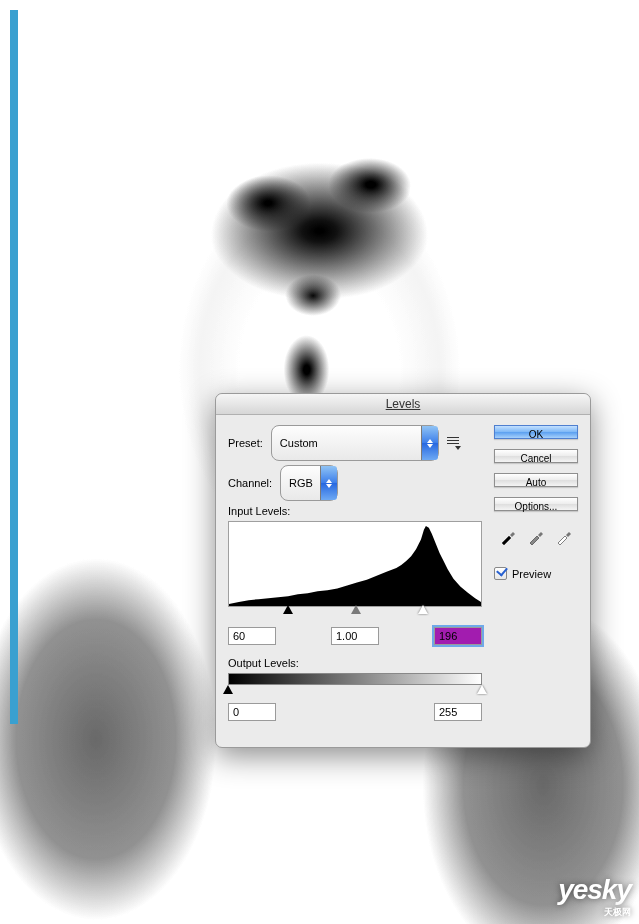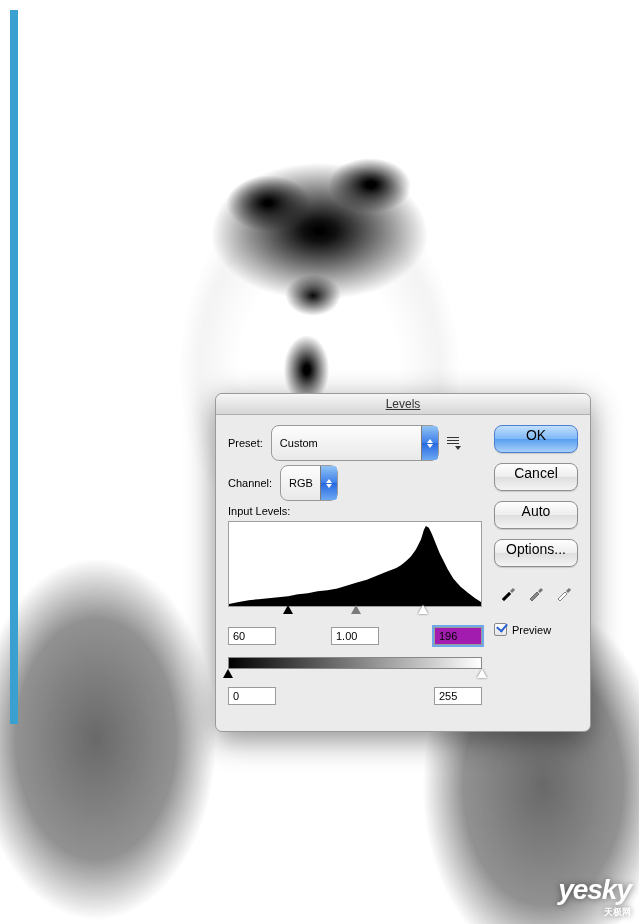--- a/index.html
+++ b/index.html
@@ -169,25 +169,25 @@
 
     .output-gradient {
       height: 12px;
       background: linear-gradient(to right, #000, #fff);
       border: 1px solid #888;
       margin-bottom: 2px;
     }
     .output-track { height: 12px; position: relative; margin-bottom: 4px; }
 
     .aqua-btn {
-      height: 28px;
+      height: 14px;
       border: 1px solid #8f8f8f;
-      border-radius: 8px;
+      border-radius: 0;
       background: linear-gradient(to bottom, #ffffff, #ededed 49%, #dedede 51%, #f4f4f4);
-      font-size: 14px;
+      font-size: 10px;
       text-align: center;
       line-height: 18px;
       cursor: default;
       box-shadow: 0 1px 1px rgba(0,0,0,0.15);
     }
     .aqua-btn.default {
       background: linear-gradient(to bottom, #c2e0ff, #7fb8f6 49%, #5a9ff0 51%, #a6d0fb);
       border-color: #4f7fcf;
     }
 
@@ -267,20 +267,21 @@
         <span class="tri-handle" style="left:23.5%"></span>
         <span class="tri-handle gray" style="left:50.2%"></span>
         <span class="tri-handle white" style="left:76.9%"></span>
       </div>
       <div class="num-inputs">
         <input class="num-input" value="60" style="">
         <input class="num-input center" value="1.00" style="">
         <input class="num-input sel" value="196" style="">
       </div>
 
+      <span class="section-label">Output Levels:</span>
       <div class="output-gradient"></div>
       <div class="output-track">
         <span class="tri-handle" style="left:0%"></span>
         <span class="tri-handle white" style="left:100%"></span>
       </div>
       <div class="num-inputs">
         <input class="num-input" value="0" style="">
         <span></span>
         <input class="num-input" value="255" style="">
       </div>

